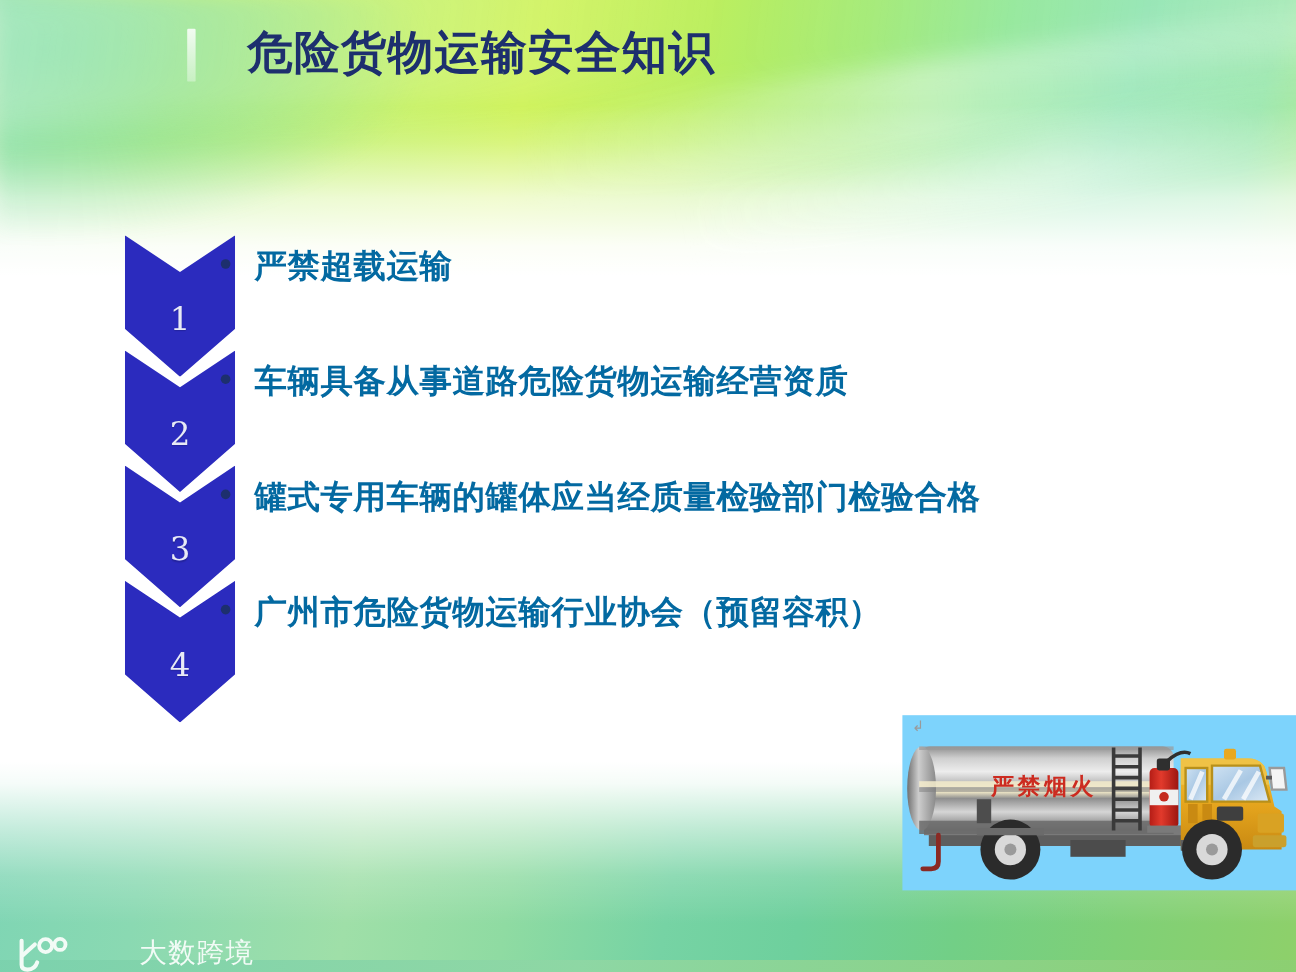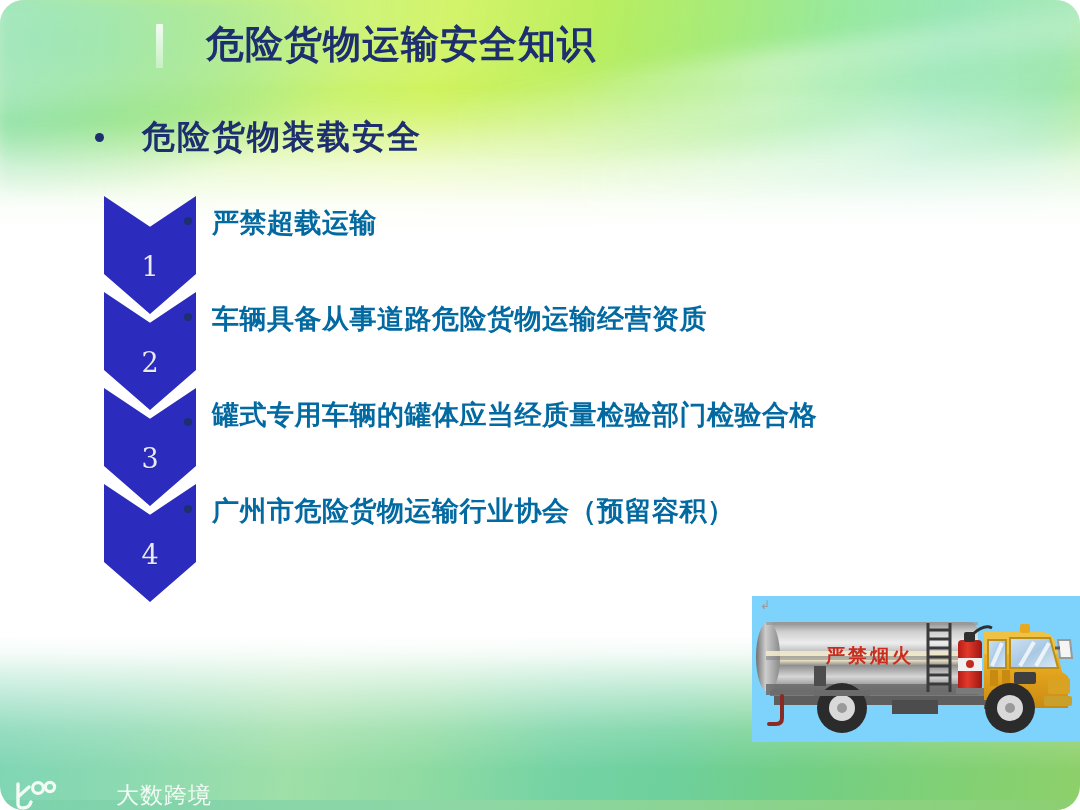--- a/index.html
+++ b/index.html
@@ -14,21 +14,20 @@
     font-family: "Liberation Serif", "DejaVu Serif", serif;
     background: #ffffff;
   }
 
   #slide {
     position: relative;
     width: 1080px;
     height: 810px;
     overflow: hidden;
     background: #ffffff;
-    border-radius: 24px;
   }
 
   
   .bg-base {
     position: absolute;
     inset: 0;
     background: #ffffff;
   }
 
   
@@ -231,21 +230,21 @@
   .bullet-text {
     font-size: 27px;
     font-weight: bold;
     color: #0369a1;
     font-family: "DejaVu Serif", "Liberation Serif", serif;
     letter-spacing: 0.5px;
     line-height: 36px;
   }
   .bi-0 { top: 9px; }
   .bi-1 { top: 105px; }
-  .bi-2 { top: 201px; align-items: flex-end; }
+  .bi-2 { top: 201px; }
   .bi-3 { top: 297px; }
 
   
   .truck-box {
     position: absolute;
     left: 752px; top: 596px;
     width: 328px; height: 146px;
     background: #7dd3fc;
     overflow: hidden;
   }
@@ -314,24 +313,20 @@
   <div class="bg-streak-c"></div>
 
   <div class="bg-bottom"></div>
   <div class="bg-bottom-edge"></div>
 
   <div class="title-row">
     <div class="title-mark"></div>
     <div class="title-text">危险货物运输安全知识</div>
   </div>
 
-  <div class="subtitle-row">
-    <span class="subtitle-bullet"></span>
-    <span class="subtitle-text">危险货物装载安全</span>
-  </div>
 
   <div class="chevron-stack">
     <div class="chevron chev-0">
       <span class="chevron-num">1</span>
     </div>
     <div class="chevron chev-1">
       <span class="chevron-num">2</span>
     </div>
     <div class="chevron chev-2">
       <span class="chevron-num">3</span>

